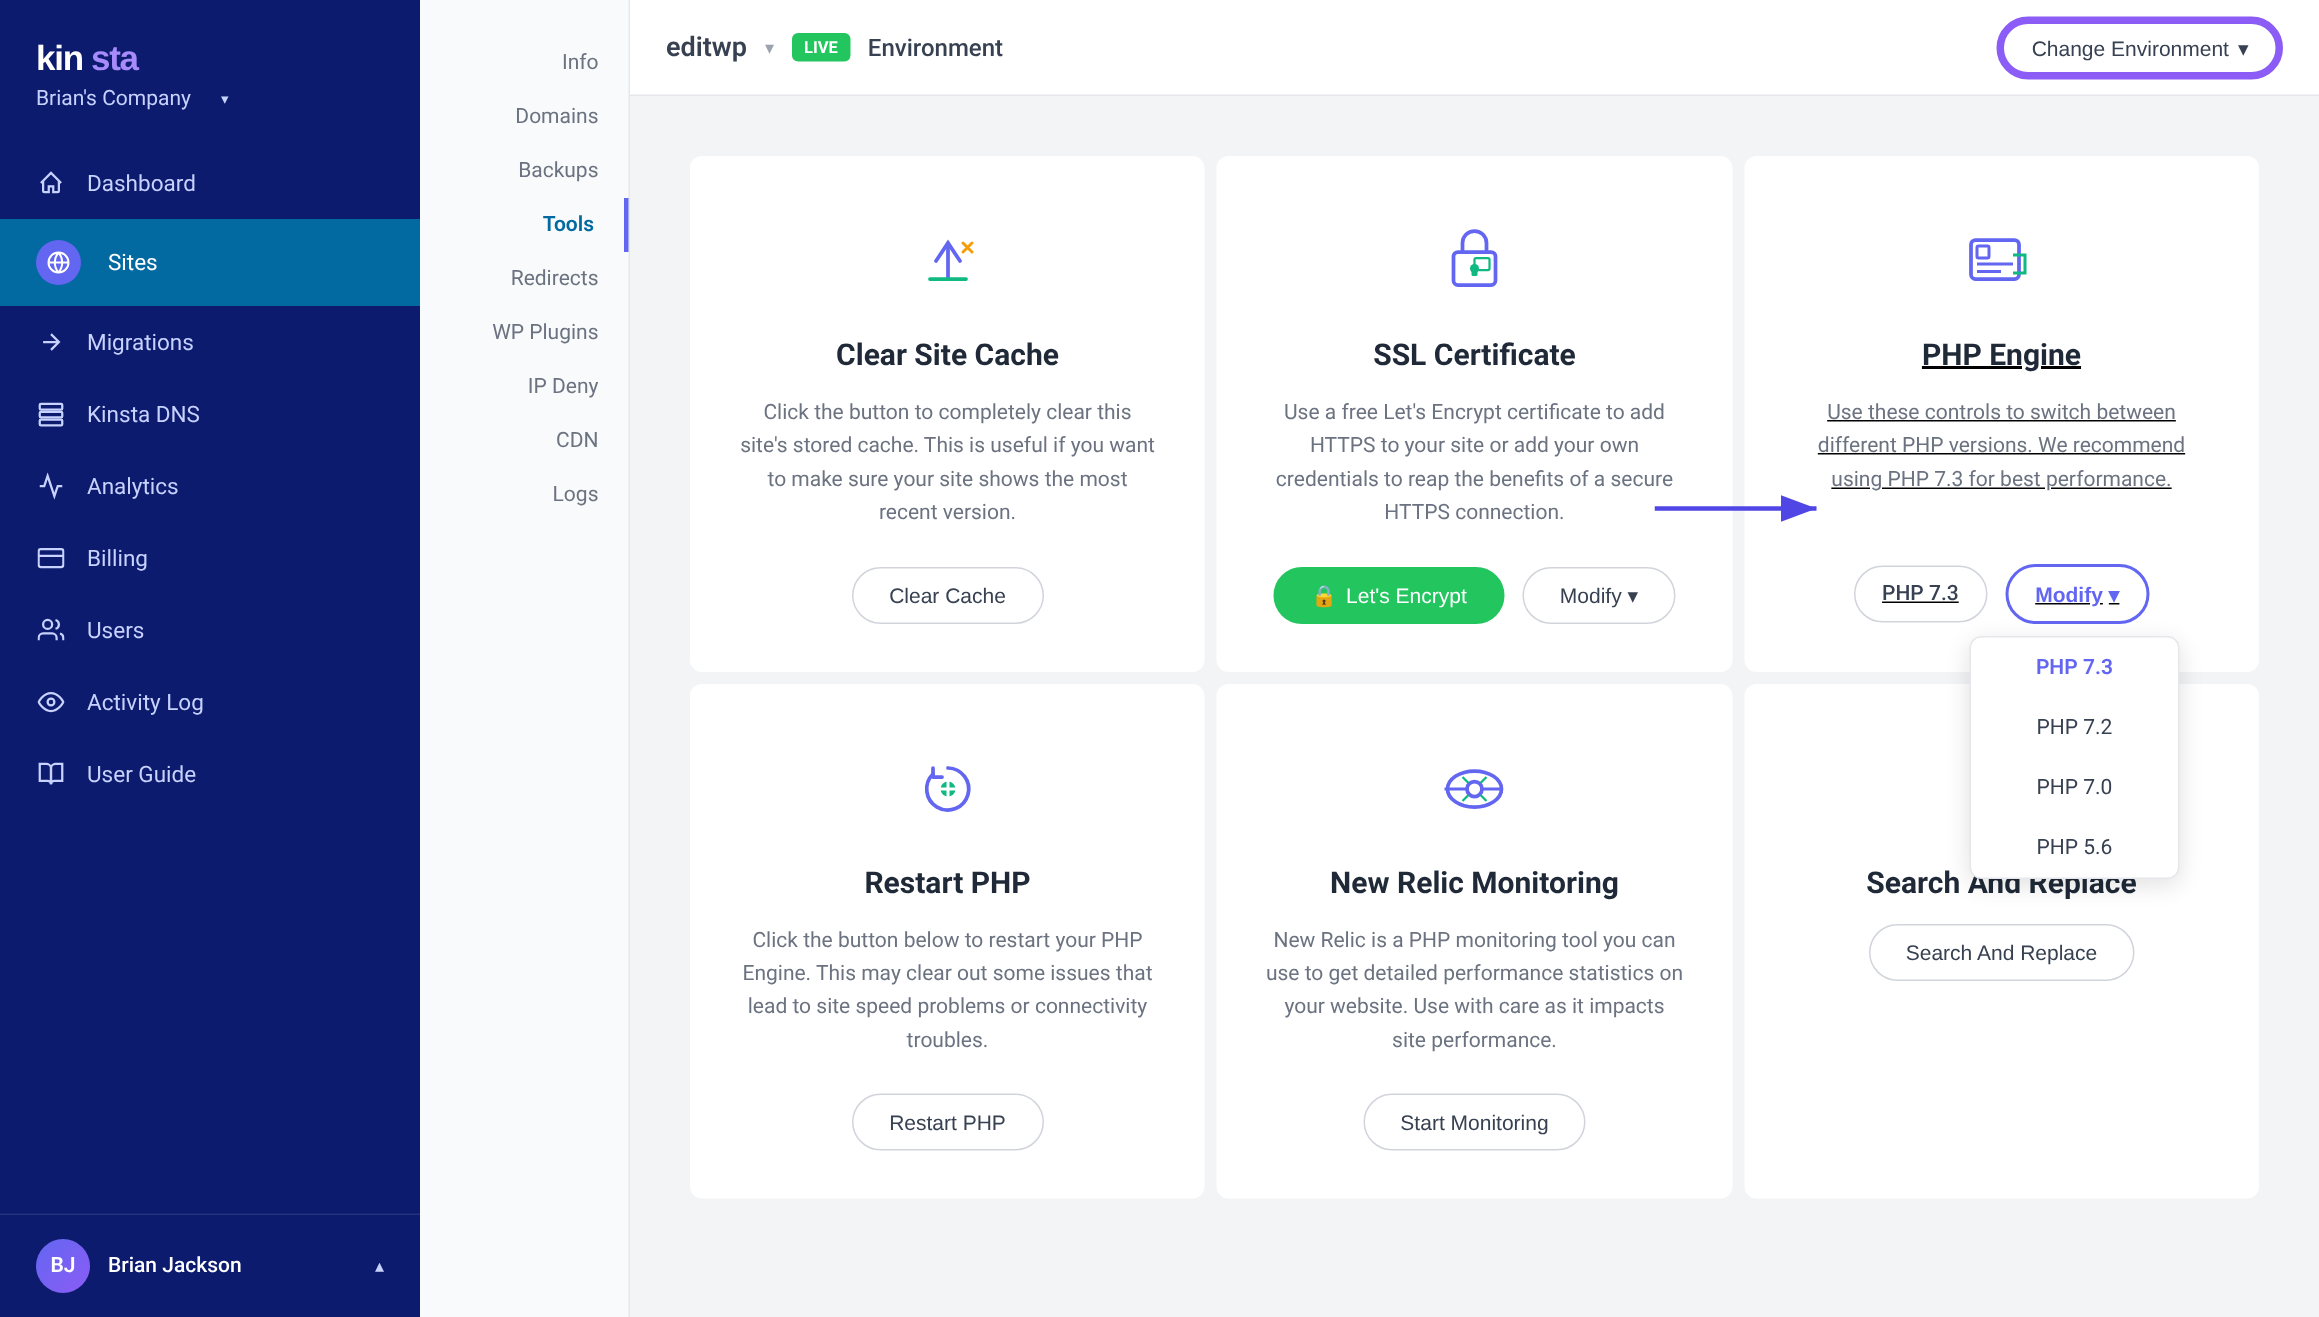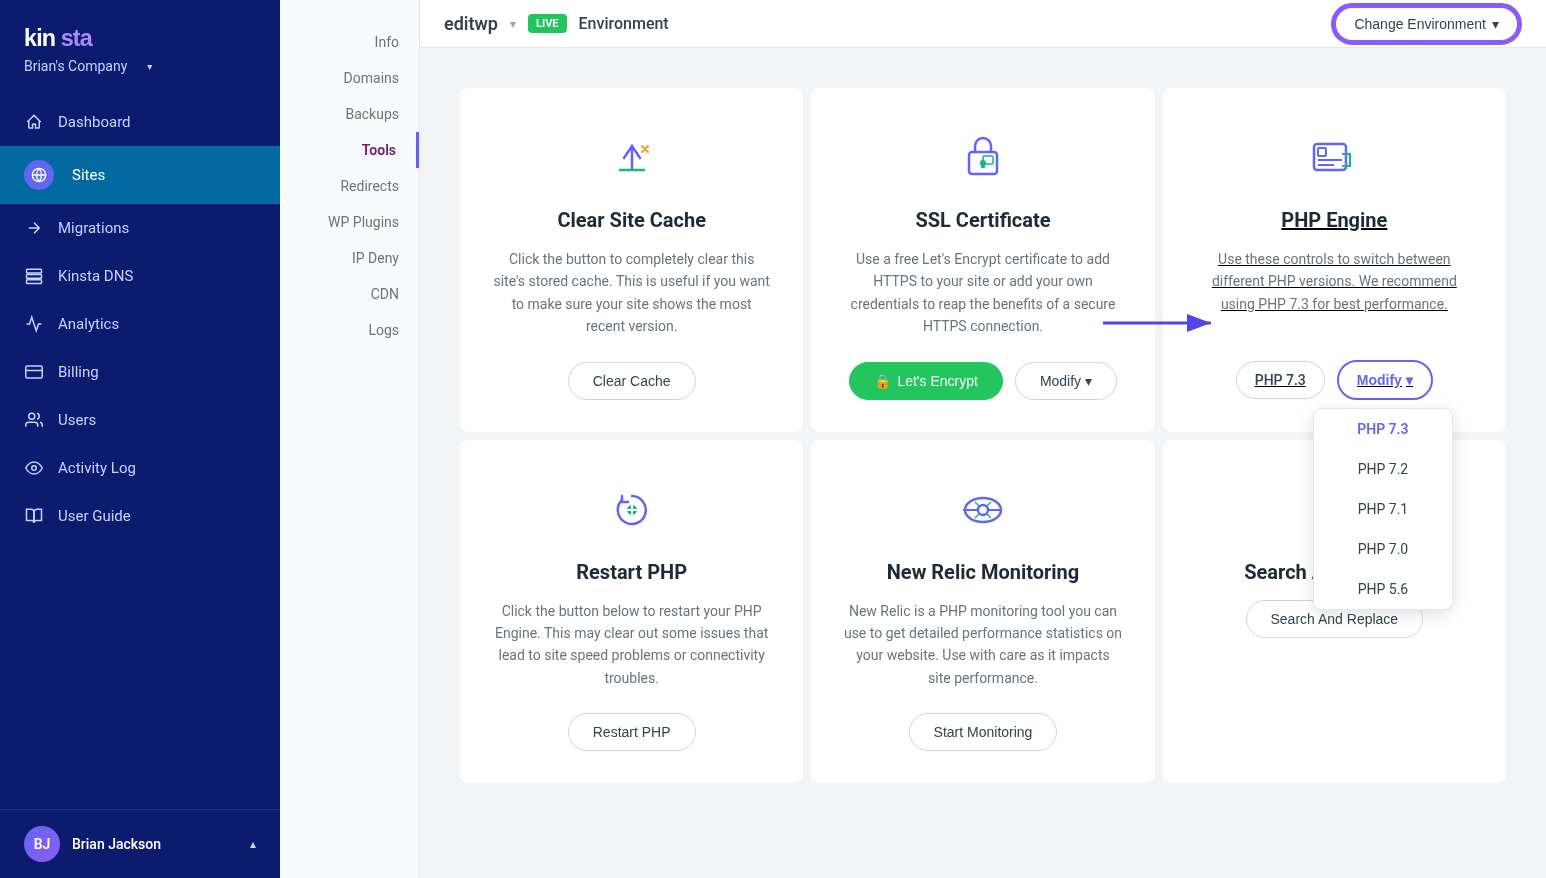--- a/index.html
+++ b/index.html
@@ -101,39 +101,39 @@
       flex-shrink: 0;
     }
     .sub-nav-item {
       padding: 10px 20px;
       font-size: 14px;
       color: #6b7280;
       cursor: pointer;
       text-align: right;
     }
     .sub-nav-item.active {
-      color: #701a75;
+      color: #0369a1;
       font-weight: 600;
       border-right: 3px solid #6366f1;
     }
 
     
     .main {
       flex: 1;
       display: flex;
       flex-direction: column;
       overflow: hidden;
     }
 
     
     .topbar {
       background: white;
       border-bottom: 1px solid #e5e7eb;
       padding: 0 24px;
-      height: 48px;
+      height: 64px;
       display: flex;
       align-items: center;
       gap: 12px;
       flex-shrink: 0;
     }
     .site-name {
       font-size: 18px;
       font-weight: 600;
       color: #374151;
     }
@@ -470,21 +470,20 @@
         <div class="btn-row">
           <span class="php-current-badge">PHP 7.3</span>
           <div class="php-dropdown-container">
             <button class="modify-btn">
               <span>Modify</span>
               <span>▾</span>
             </button>
             <div class="php-dropdown">
               <div class="php-option selected">PHP 7.3</div>
               <div class="php-option">PHP 7.2</div>
-              <div class="php-option">PHP 7.1</div>
               <div class="php-option">PHP 7.0</div>
               <div class="php-option">PHP 5.6</div>
             </div>
           </div>
         </div>
 
         <div style="position:absolute; top:220px; left:-60px; z-index:200;">
           <svg width="120" height="30" viewBox="0 0 120 30">
             <defs>
               <marker id="arrowhead" markerWidth="8" markerHeight="6" refX="8" refY="3" orient="auto">

